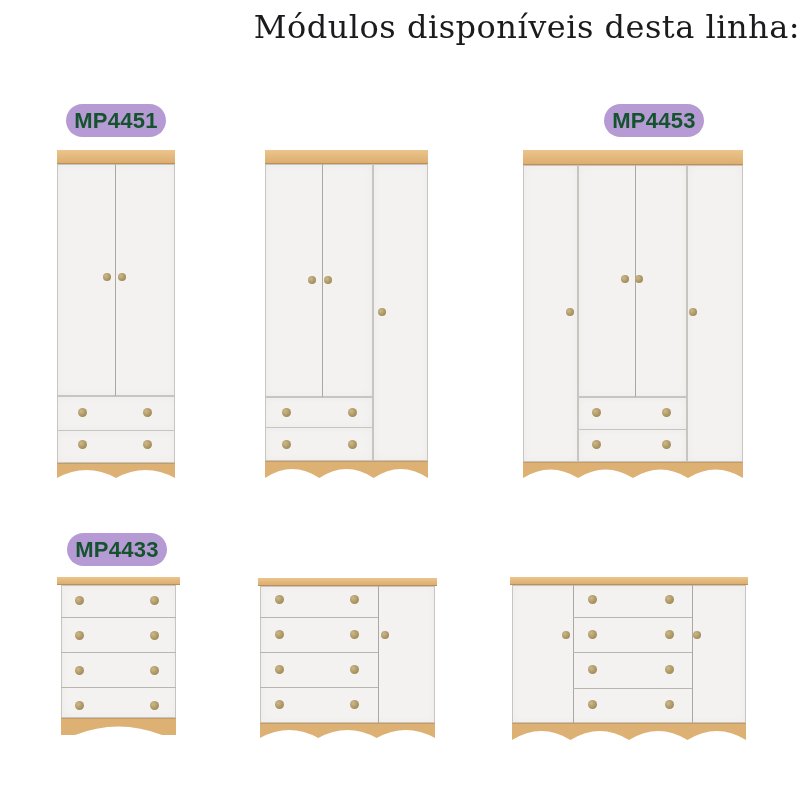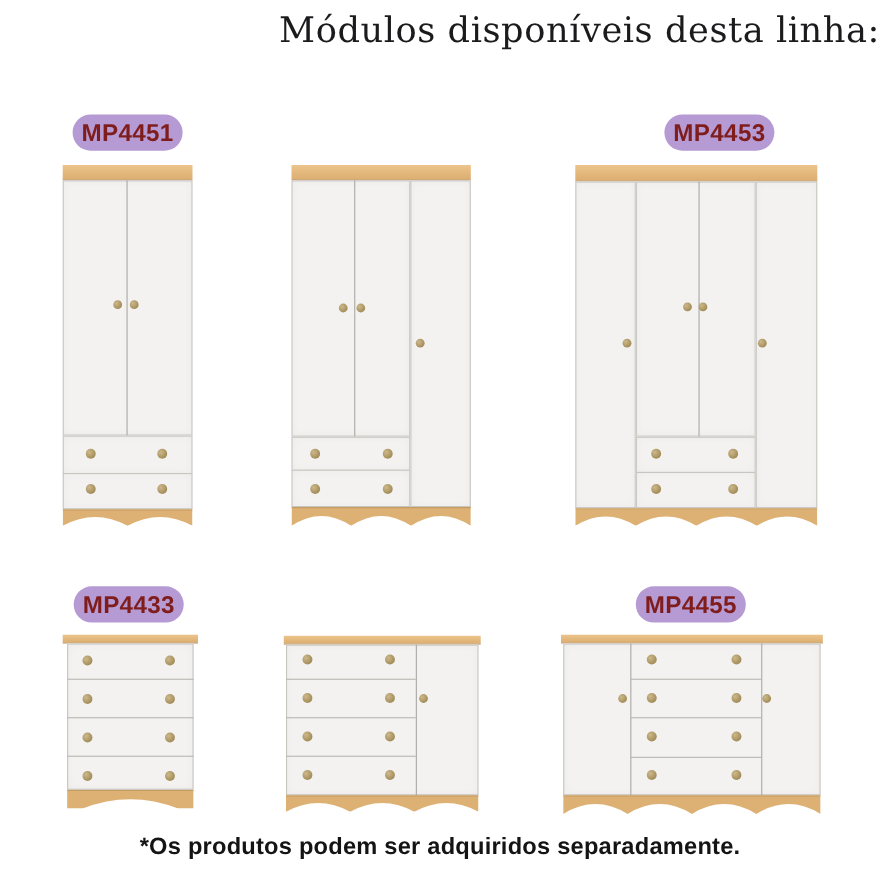--- a/index.html
+++ b/index.html
@@ -2,21 +2,21 @@
 <html><head>
 <meta charset="utf-8">
 <style>
   html,body{margin:0;padding:0;background:#fff;}
   .canvas{position:relative;width:800px;height:800px;background:#ffffff;overflow:hidden;
           font-family:"Liberation Sans",sans-serif;}
   .title{position:absolute;top:8px;left:0;width:100%;margin:0;text-align:right;
          font-family:"DejaVu Serif",serif;font-weight:400;font-size:32px;
          color:#1b1b1d;letter-spacing:.5px;}
   .badge{position:absolute;width:100px;height:33px;border-radius:17px;background:#b69ad4;
-         color:#7f1d1d;display:flex;align-items:center;justify-content:center;
+         color:#14532d;display:flex;align-items:center;justify-content:center;
          font-weight:700;font-size:22px;letter-spacing:.3px;}
   .furniture{position:absolute;}
   .wood{position:absolute;background:linear-gradient(180deg,#ecc48c 0%,#dcae70 100%);
         border-bottom:1px solid #bd8e55;box-sizing:border-box;}
   .panel{position:absolute;background:#f3f2f0;border:1px solid #c7c5c0;box-sizing:border-box;
          box-shadow:inset 0 0 8px rgba(0,0,0,.03);}
   .vline{position:absolute;width:1px;background:#aaa8a3;}
   .hline{position:absolute;height:1px;background:#b8b6b1;}
   .knob{position:absolute;width:9px;height:9px;border-radius:50%;
         background:radial-gradient(circle at 35% 35%,#cdb88c 0%,#a08a55 75%,#8d7845 100%);}
@@ -89,21 +89,20 @@
     <div class="panel" style="left:55px;top:279px;width:109px;height:33px;"></div>
     <span class="knob" style="left:69px;top:290px;"></span>
     <span class="knob" style="left:139px;top:290px;"></span>
     <svg class="skirt" style="left:0;top:312px;" width="220" height="16" viewBox="0 0 220 16" preserveAspectRatio="none">
       <path d="M0 0H220V16Q192.5 -1 165 16Q137.5 -1 110 16Q82.5 -1 55 16Q27.5 -1 0 16Z" fill="#ddb074"></path>
         <path d="M0 0H220V1H0Z" fill="#c79c63"></path>
     </svg>
   </div>
 
   <div class="badge" style="left:67px;top:533px;">MP4433</div>
-  <div class="badge" style="left:578px;top:533px;">MP4455</div>
 
   <div class="furniture" style="left:57px;top:577px;width:123px;height:158px;">
     <div class="wood" style="left:0;top:0;width:123px;height:8px;"></div>
     <div class="panel" style="left:4px;top:8px;width:115px;height:133px;"></div>
     <div class="hline" style="left:4px;top:40px;width:115px;"></div>
     <div class="hline" style="left:4px;top:75px;width:115px;"></div>
     <div class="hline" style="left:4px;top:110px;width:115px;"></div>
     <span class="knob" style="left:18px;top:19px;"></span>
     <span class="knob" style="left:93px;top:19px;"></span>
     <span class="knob" style="left:18px;top:54px;"></span>
@@ -157,15 +156,14 @@
     <span class="knob" style="left:78px;top:123px;"></span>
     <span class="knob" style="left:155px;top:123px;"></span>
     <span class="knob sm" style="left:52px;top:54px;"></span>
     <span class="knob sm" style="left:183px;top:54px;"></span>
     <svg class="skirt" style="left:2px;top:146px;" width="234" height="17" viewBox="0 0 234 17" preserveAspectRatio="none">
       <path d="M0 0H234V17Q204.8 -1 175.5 17Q146.3 -1 117 17Q87.8 -1 58.5 17Q29.3 -1 0 17Z" fill="#ddb074"></path>
         <path d="M0 0H234V1H0Z" fill="#c79c63"></path>
     </svg>
   </div>
 
-  <div class="footnote">*Os produtos podem ser adquiridos separadamente.</div>
 
 </div>
 
 </body></html>

